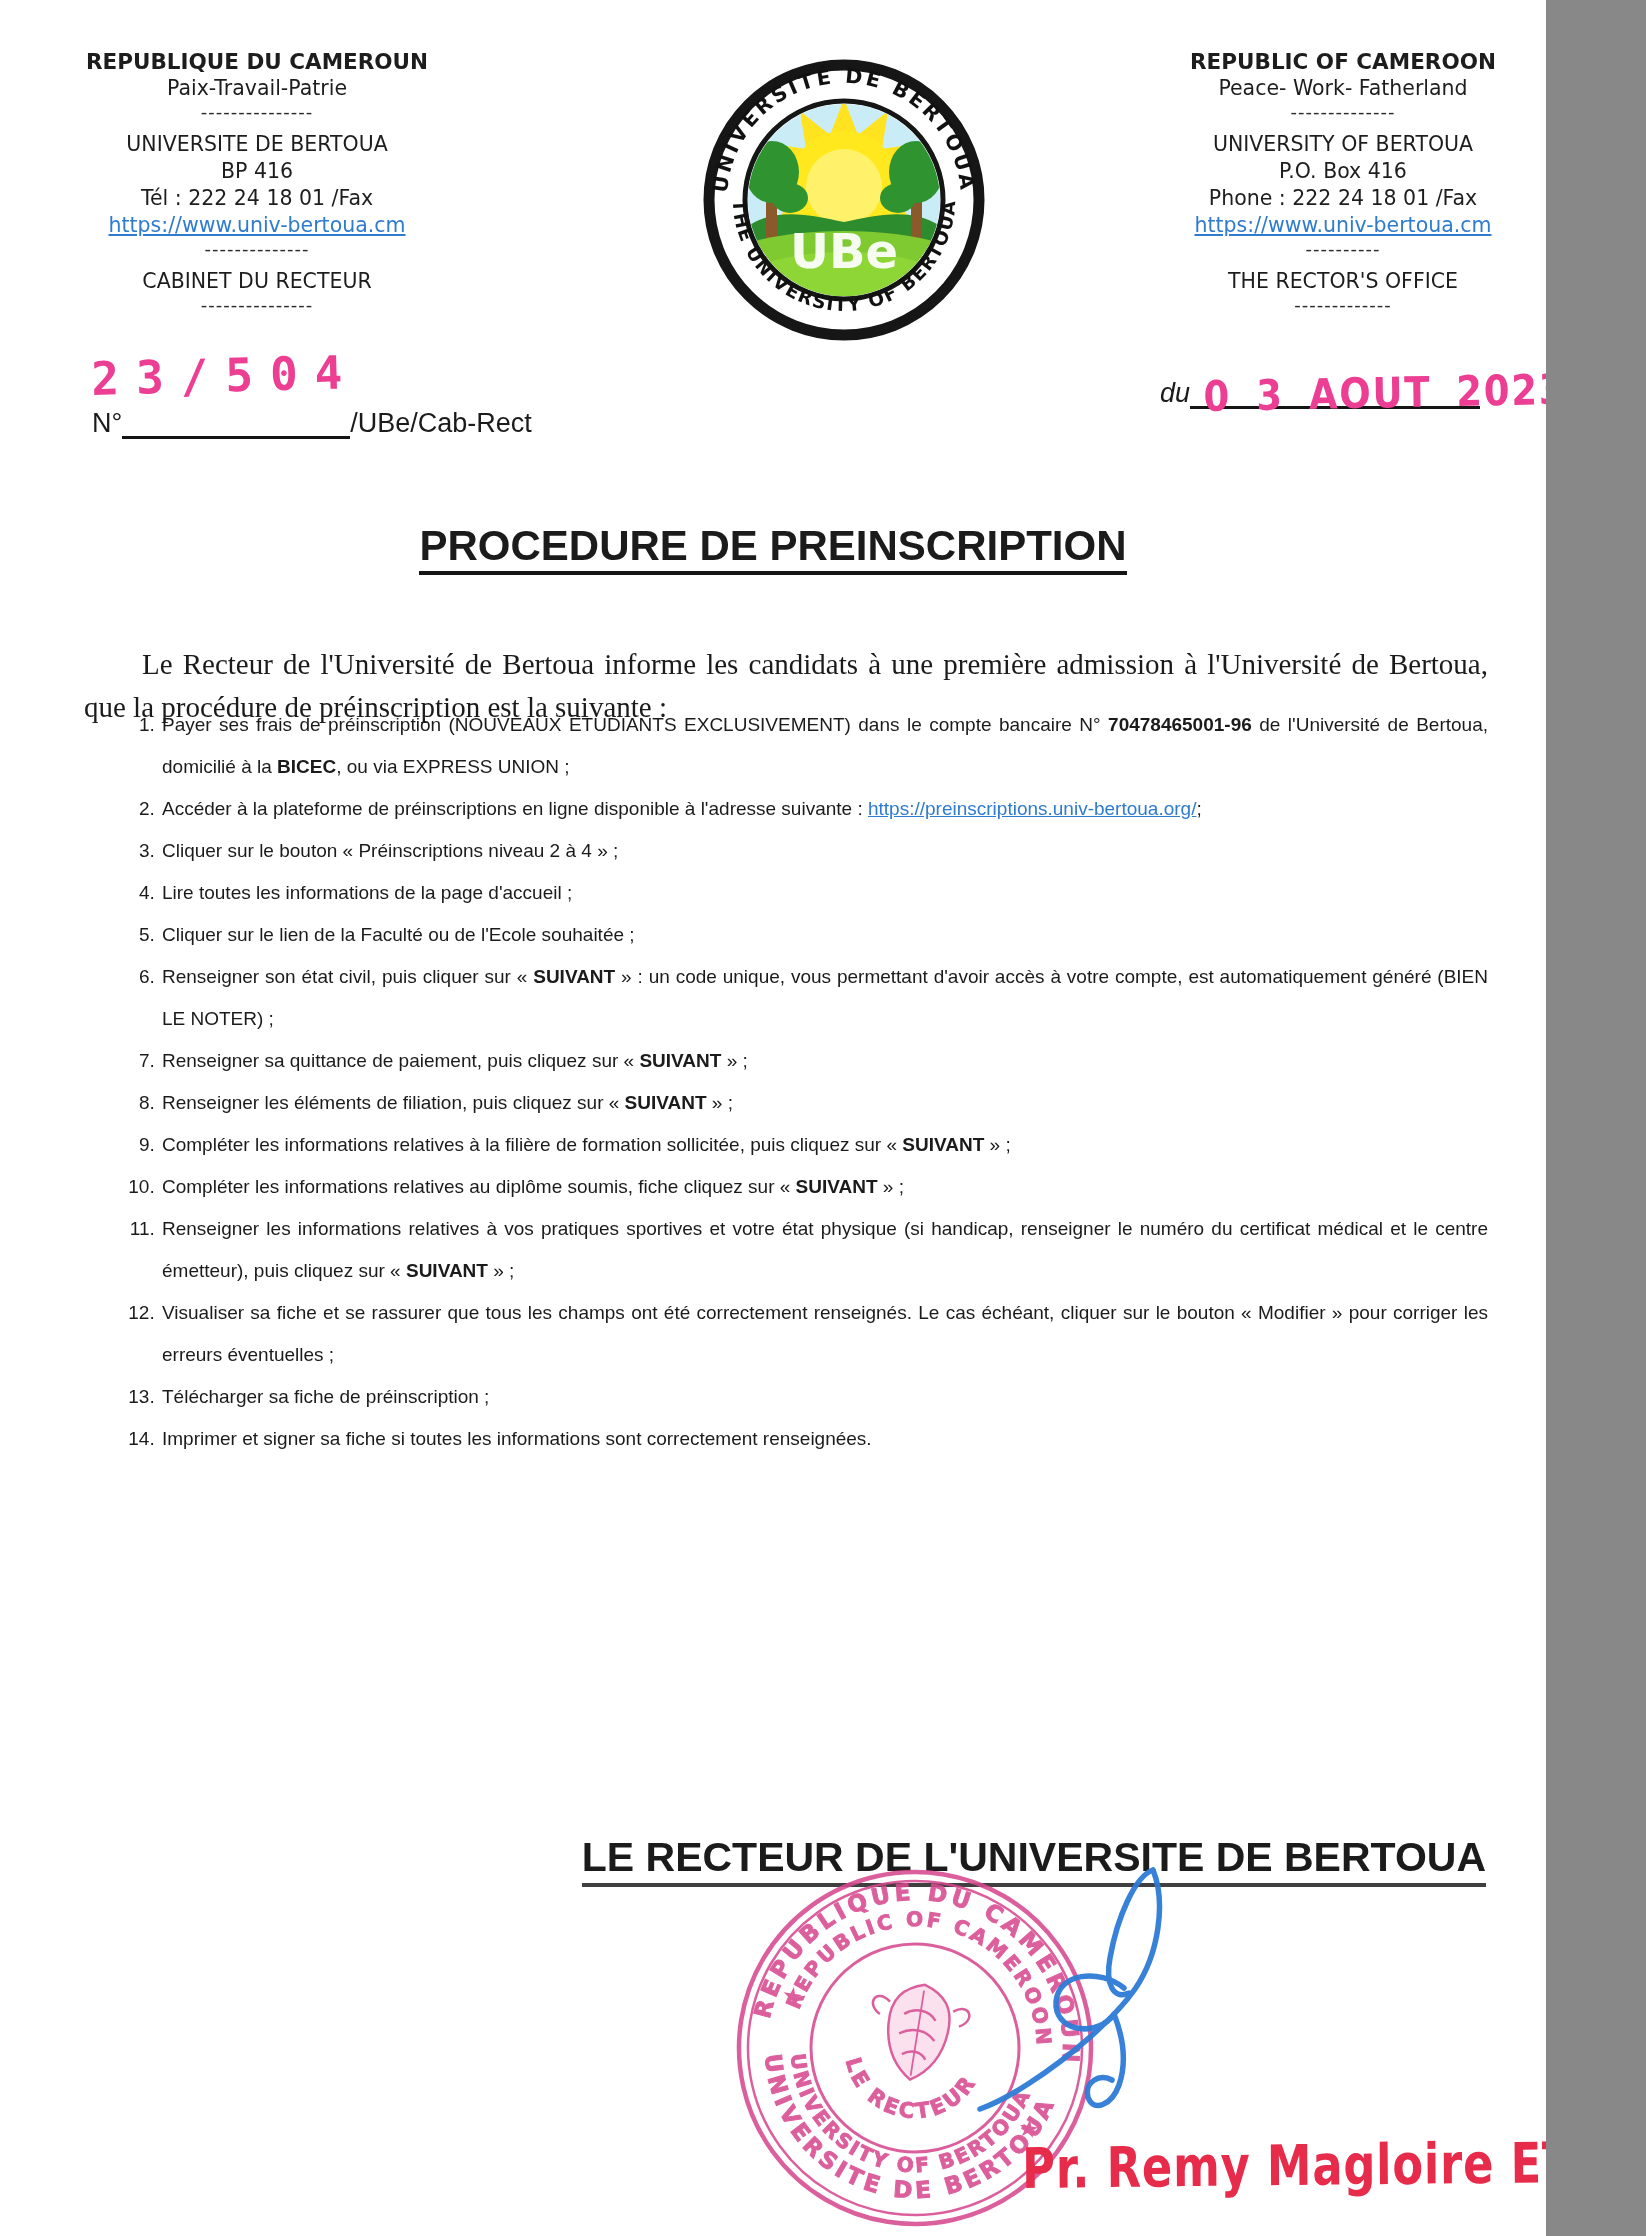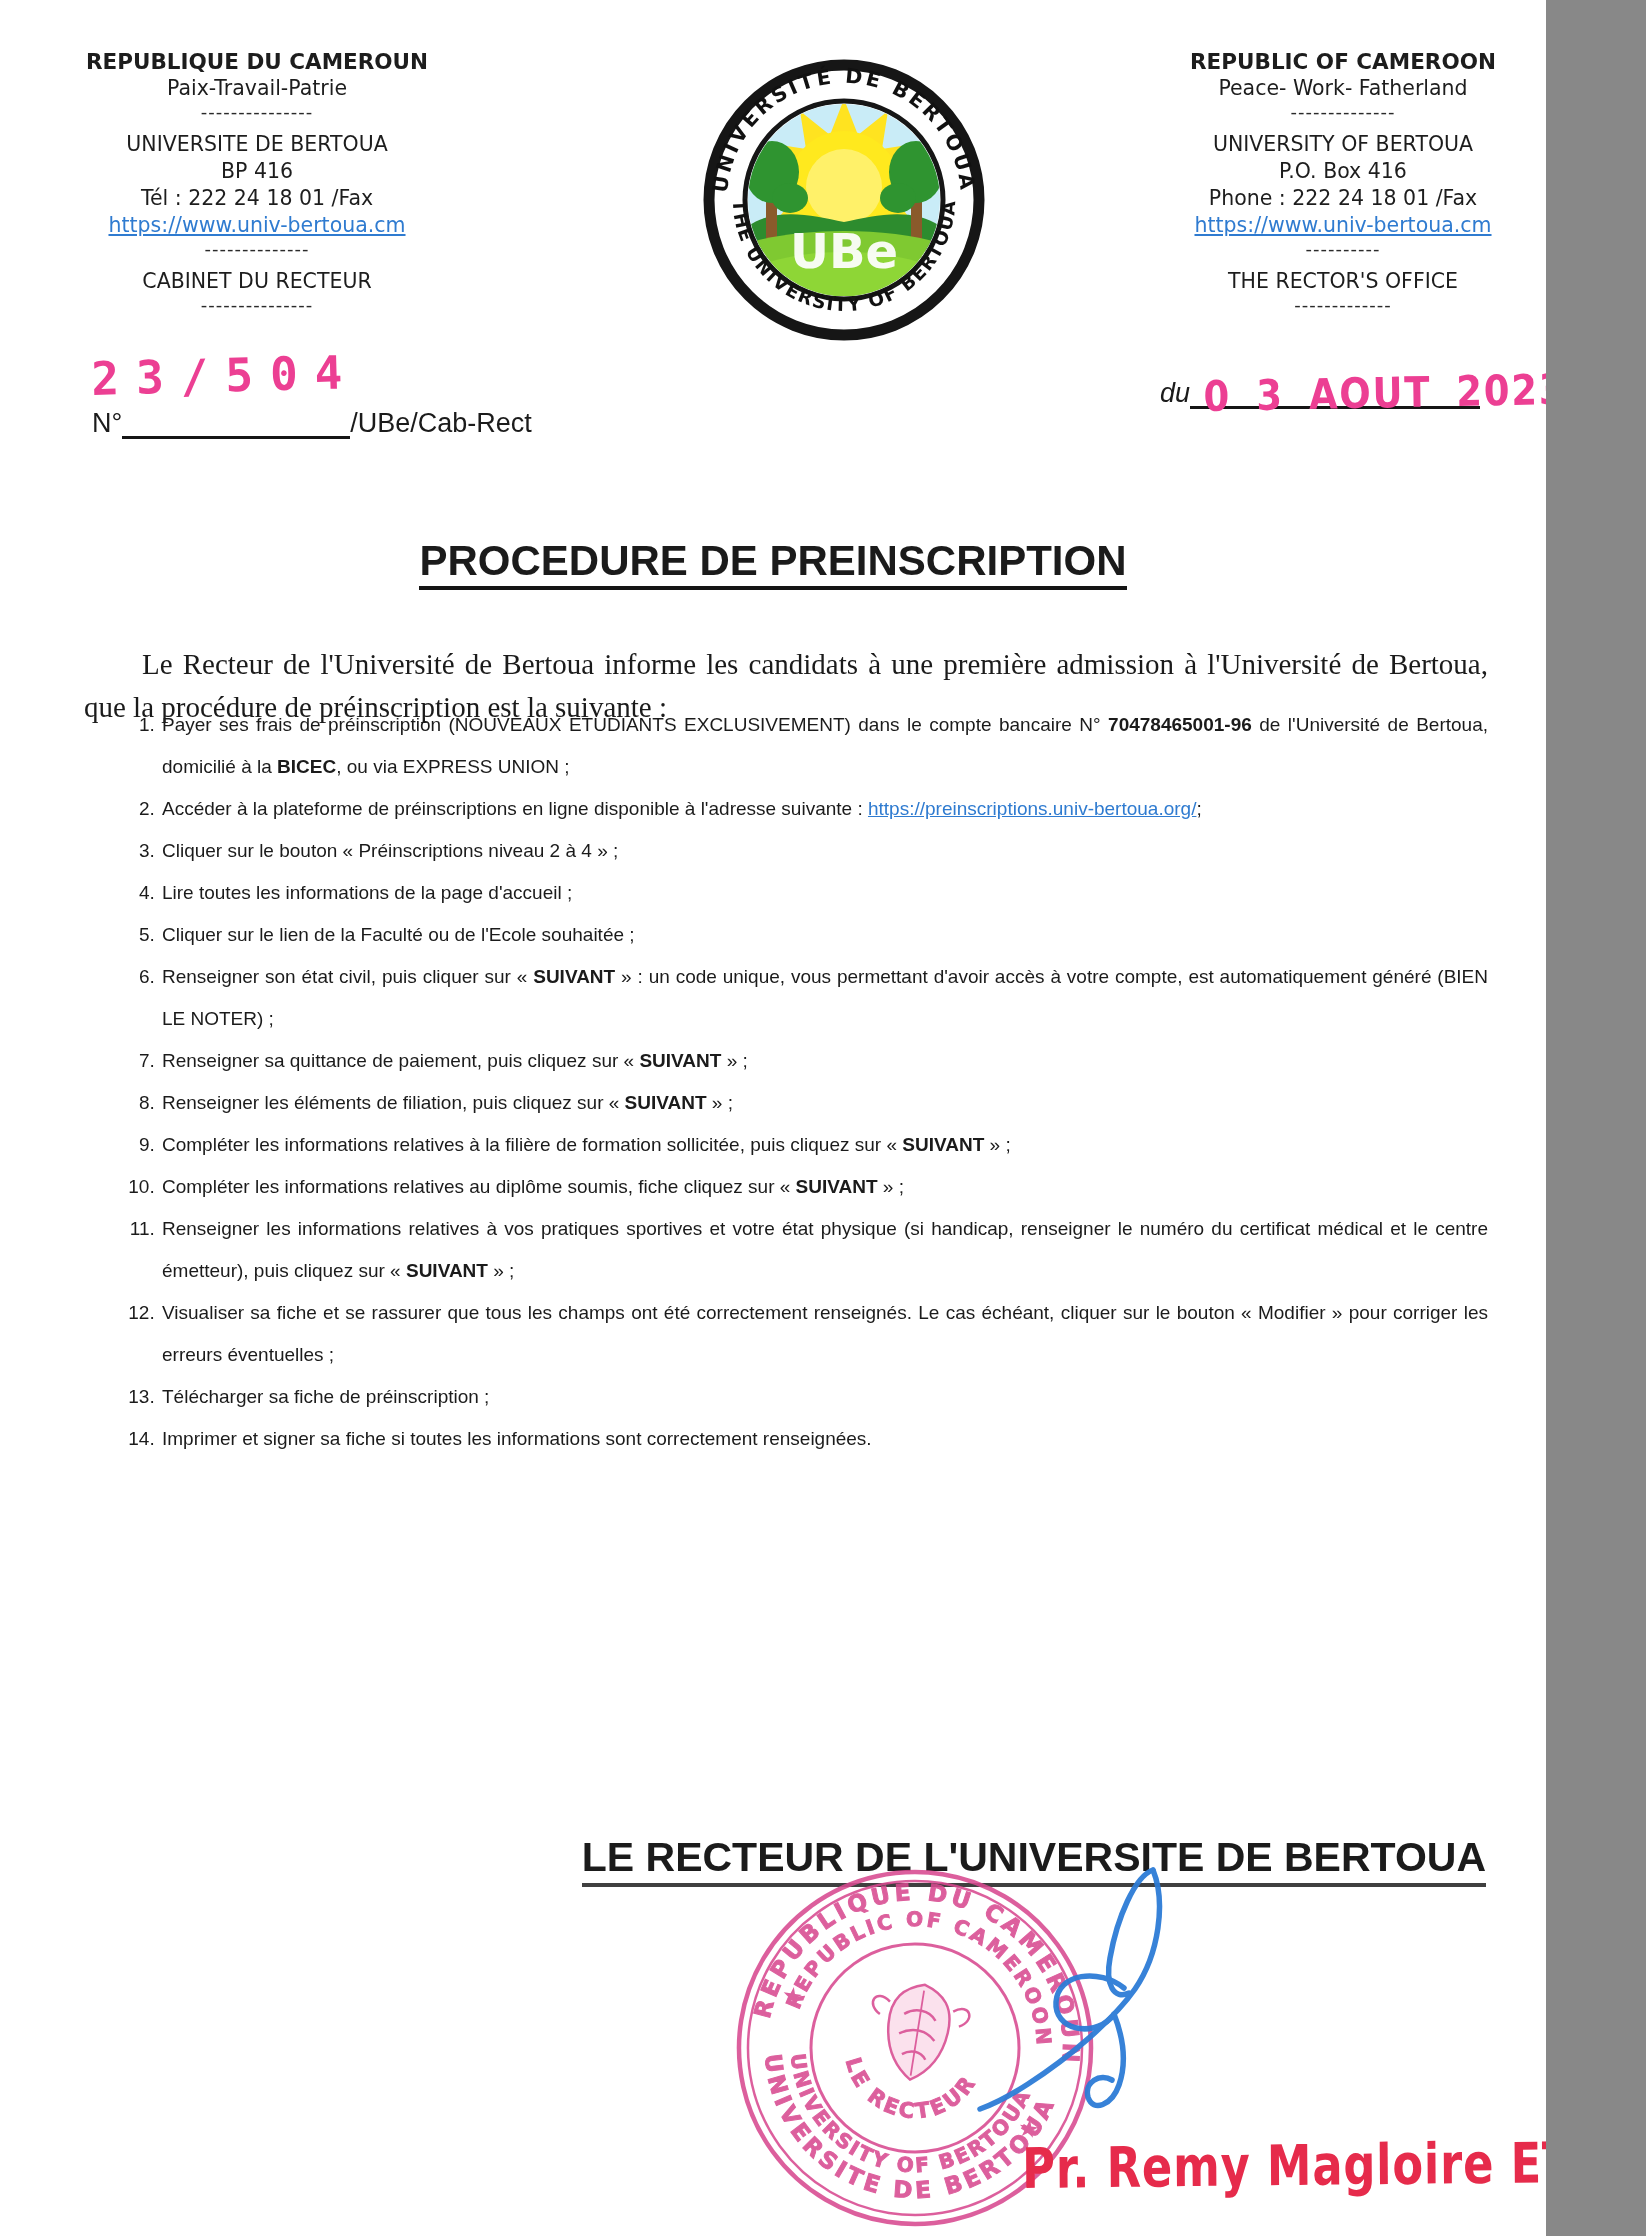--- a/index.html
+++ b/index.html
@@ -24,21 +24,21 @@
   .refline{font-size:27px;margin-top:0px;display:flex;align-items:flex-end;}
   .refline .fill{display:inline-block;width:228px;border-bottom:3px solid #151515;height:30px;}
   .dateblock{position:absolute;left:1160px;top:372px;}
   .dateline{display:flex;align-items:flex-end;font-size:27px;font-style:italic;}
   .dateline .fill{display:inline-block;width:290px;border-bottom:3px solid #151515;height:34px;}
   .stamp-date{position:absolute;left:44px;top:0px;white-space:nowrap;
         font-family:"DejaVu Sans",sans-serif;font-weight:800;font-size:42px;letter-spacing:2px;
         word-spacing:12px;color:var(--stamp-pink,#ee2d80);transform:scaleX(.88) rotate(-1deg);
         transform-origin:left bottom;}
   
-  .title{position:absolute;left:0;right:0;top:522px;text-align:center;margin-top:15px;}
+  .title{position:absolute;left:0;right:0;top:522px;text-align:center;}
   .title span{font-weight:bold;font-size:42px;letter-spacing:0px;
         border-bottom:4px solid #151515;padding-bottom:2px;}
   
   .intro{position:absolute;left:84px;right:58px;top:614px;font-size:29px;line-height:43px;
         text-align:justify;text-indent:58px;font-family:Liberation Serif, serif;}
   .steps{position:absolute;left:84px;right:58px;top:704px;}
   .steps ol{margin:0;padding-left:76px;font-size:19px;line-height:42px;text-align:justify;}
   .steps li{margin:0;padding-left:2px;}
   .steps .b{font-weight:bold;}
   .steps a{color:var(--link,#2f7bd0);text-decoration:underline;}

